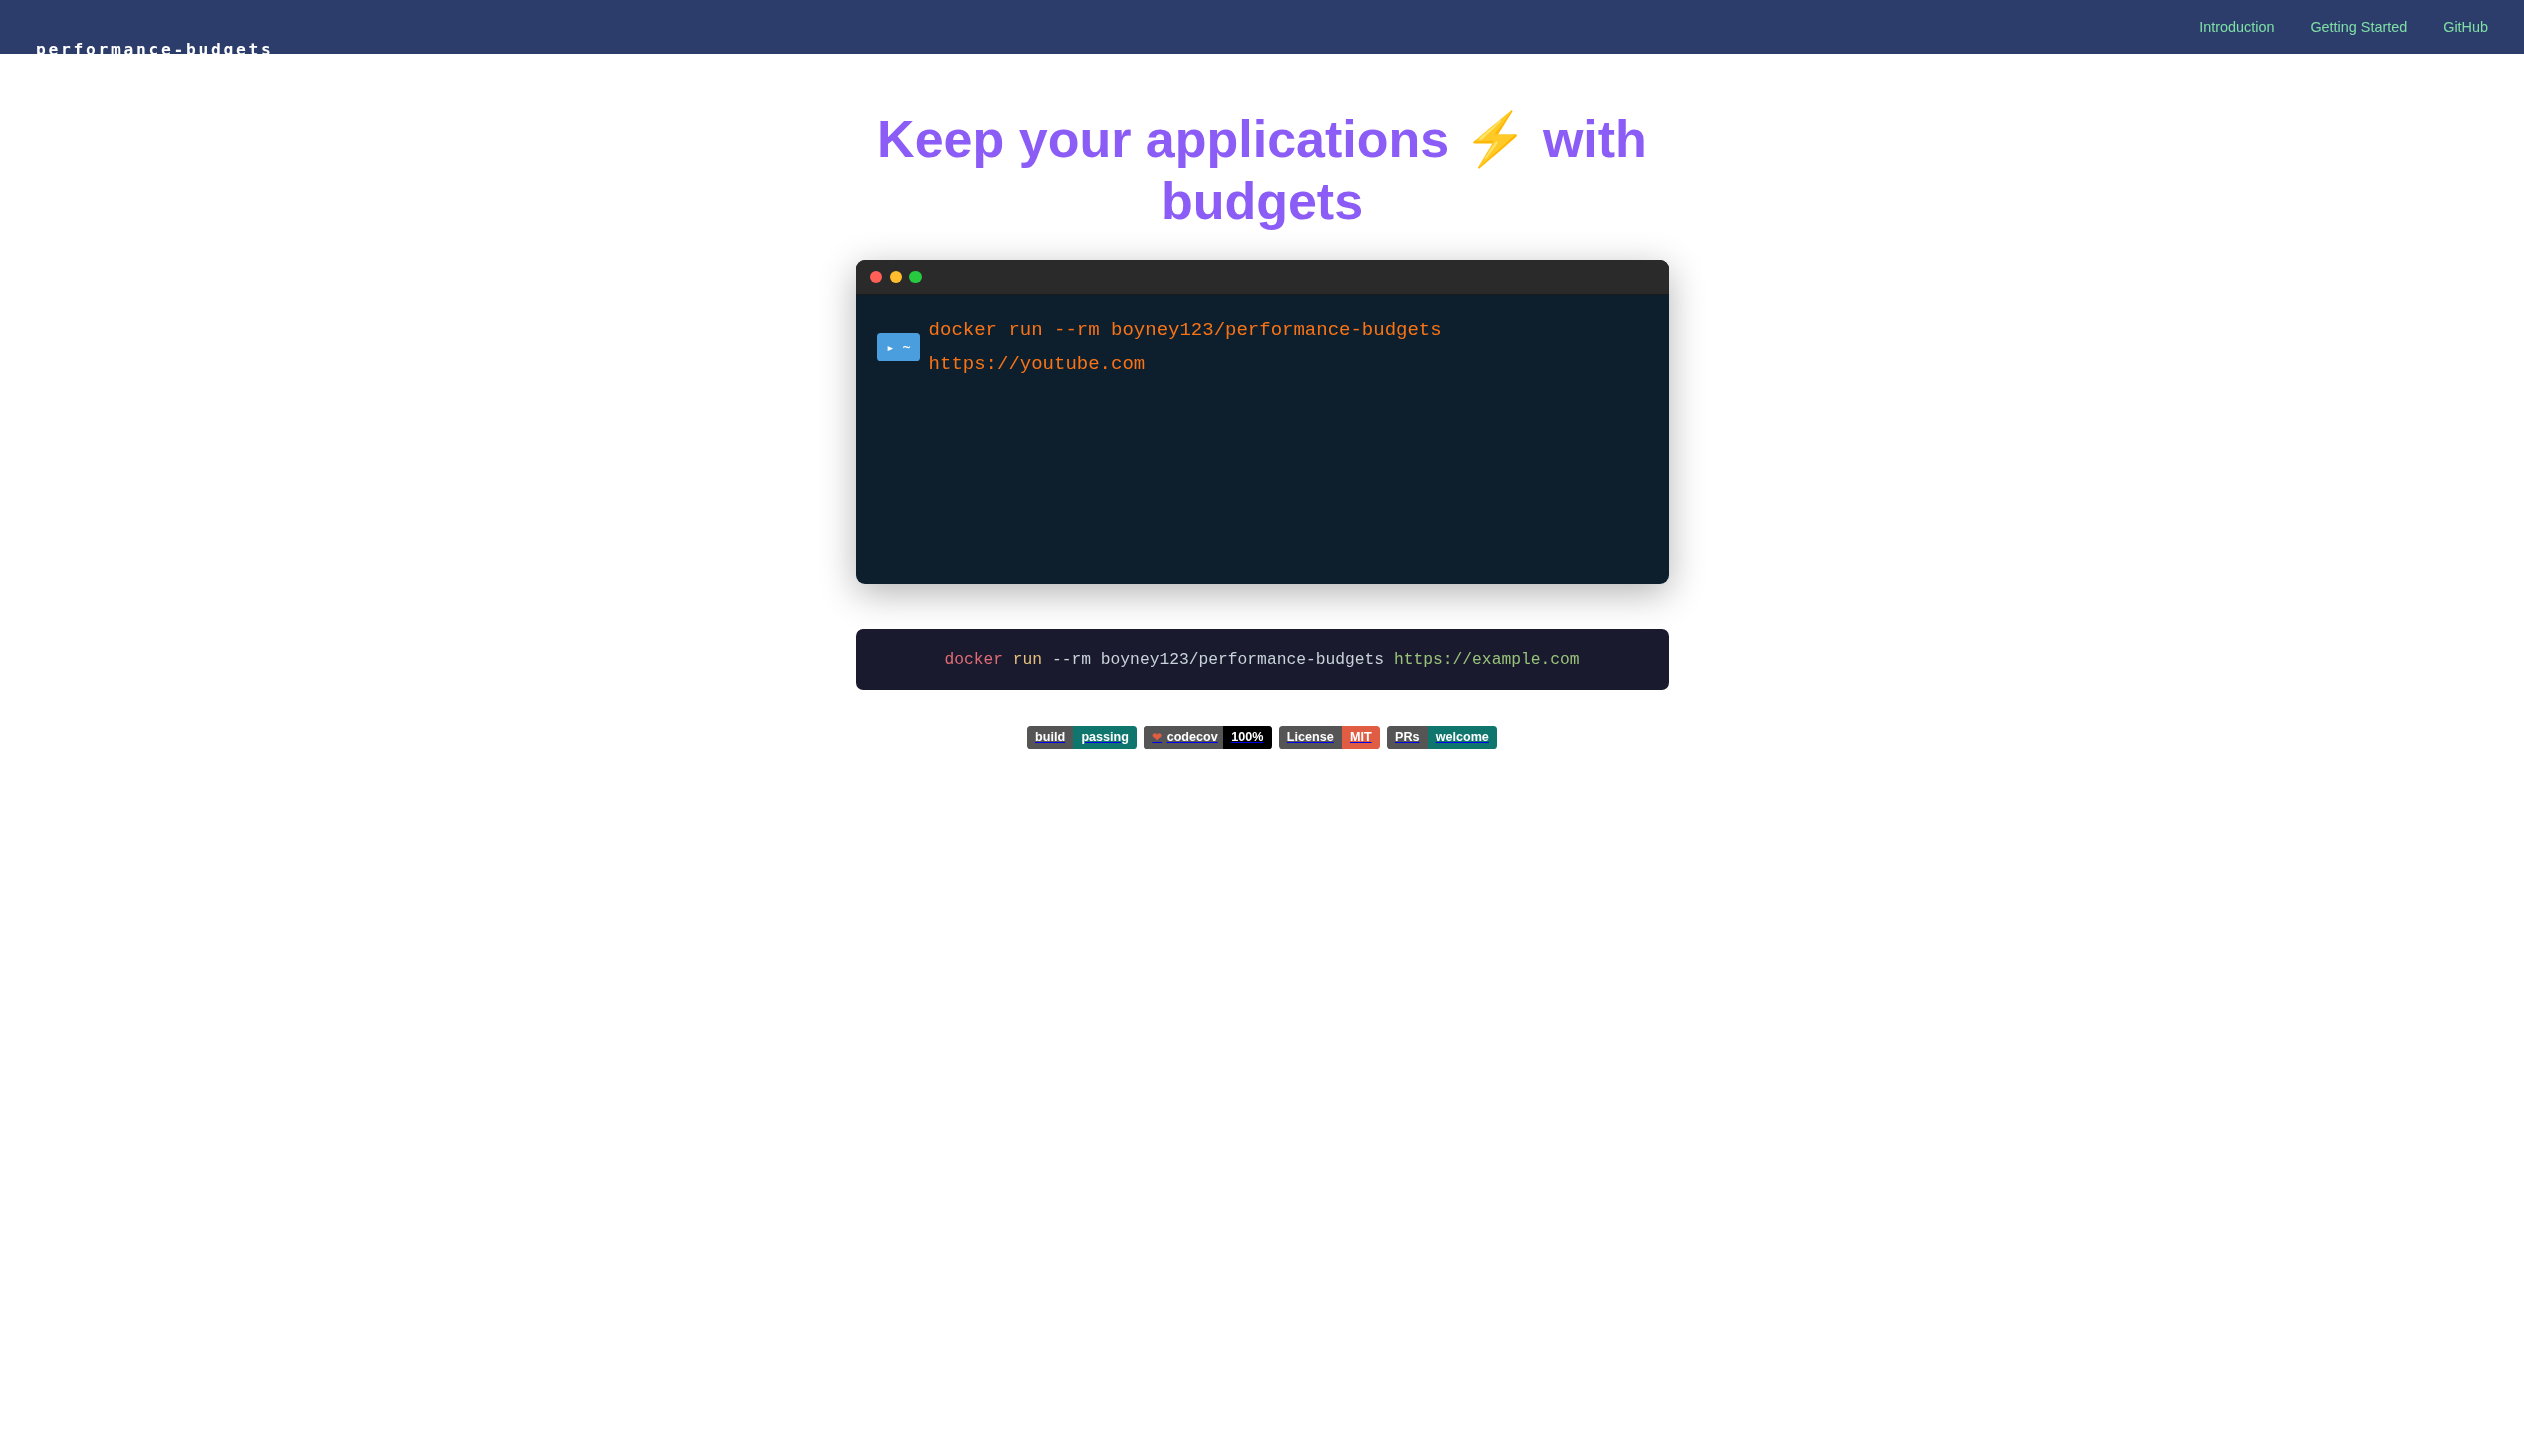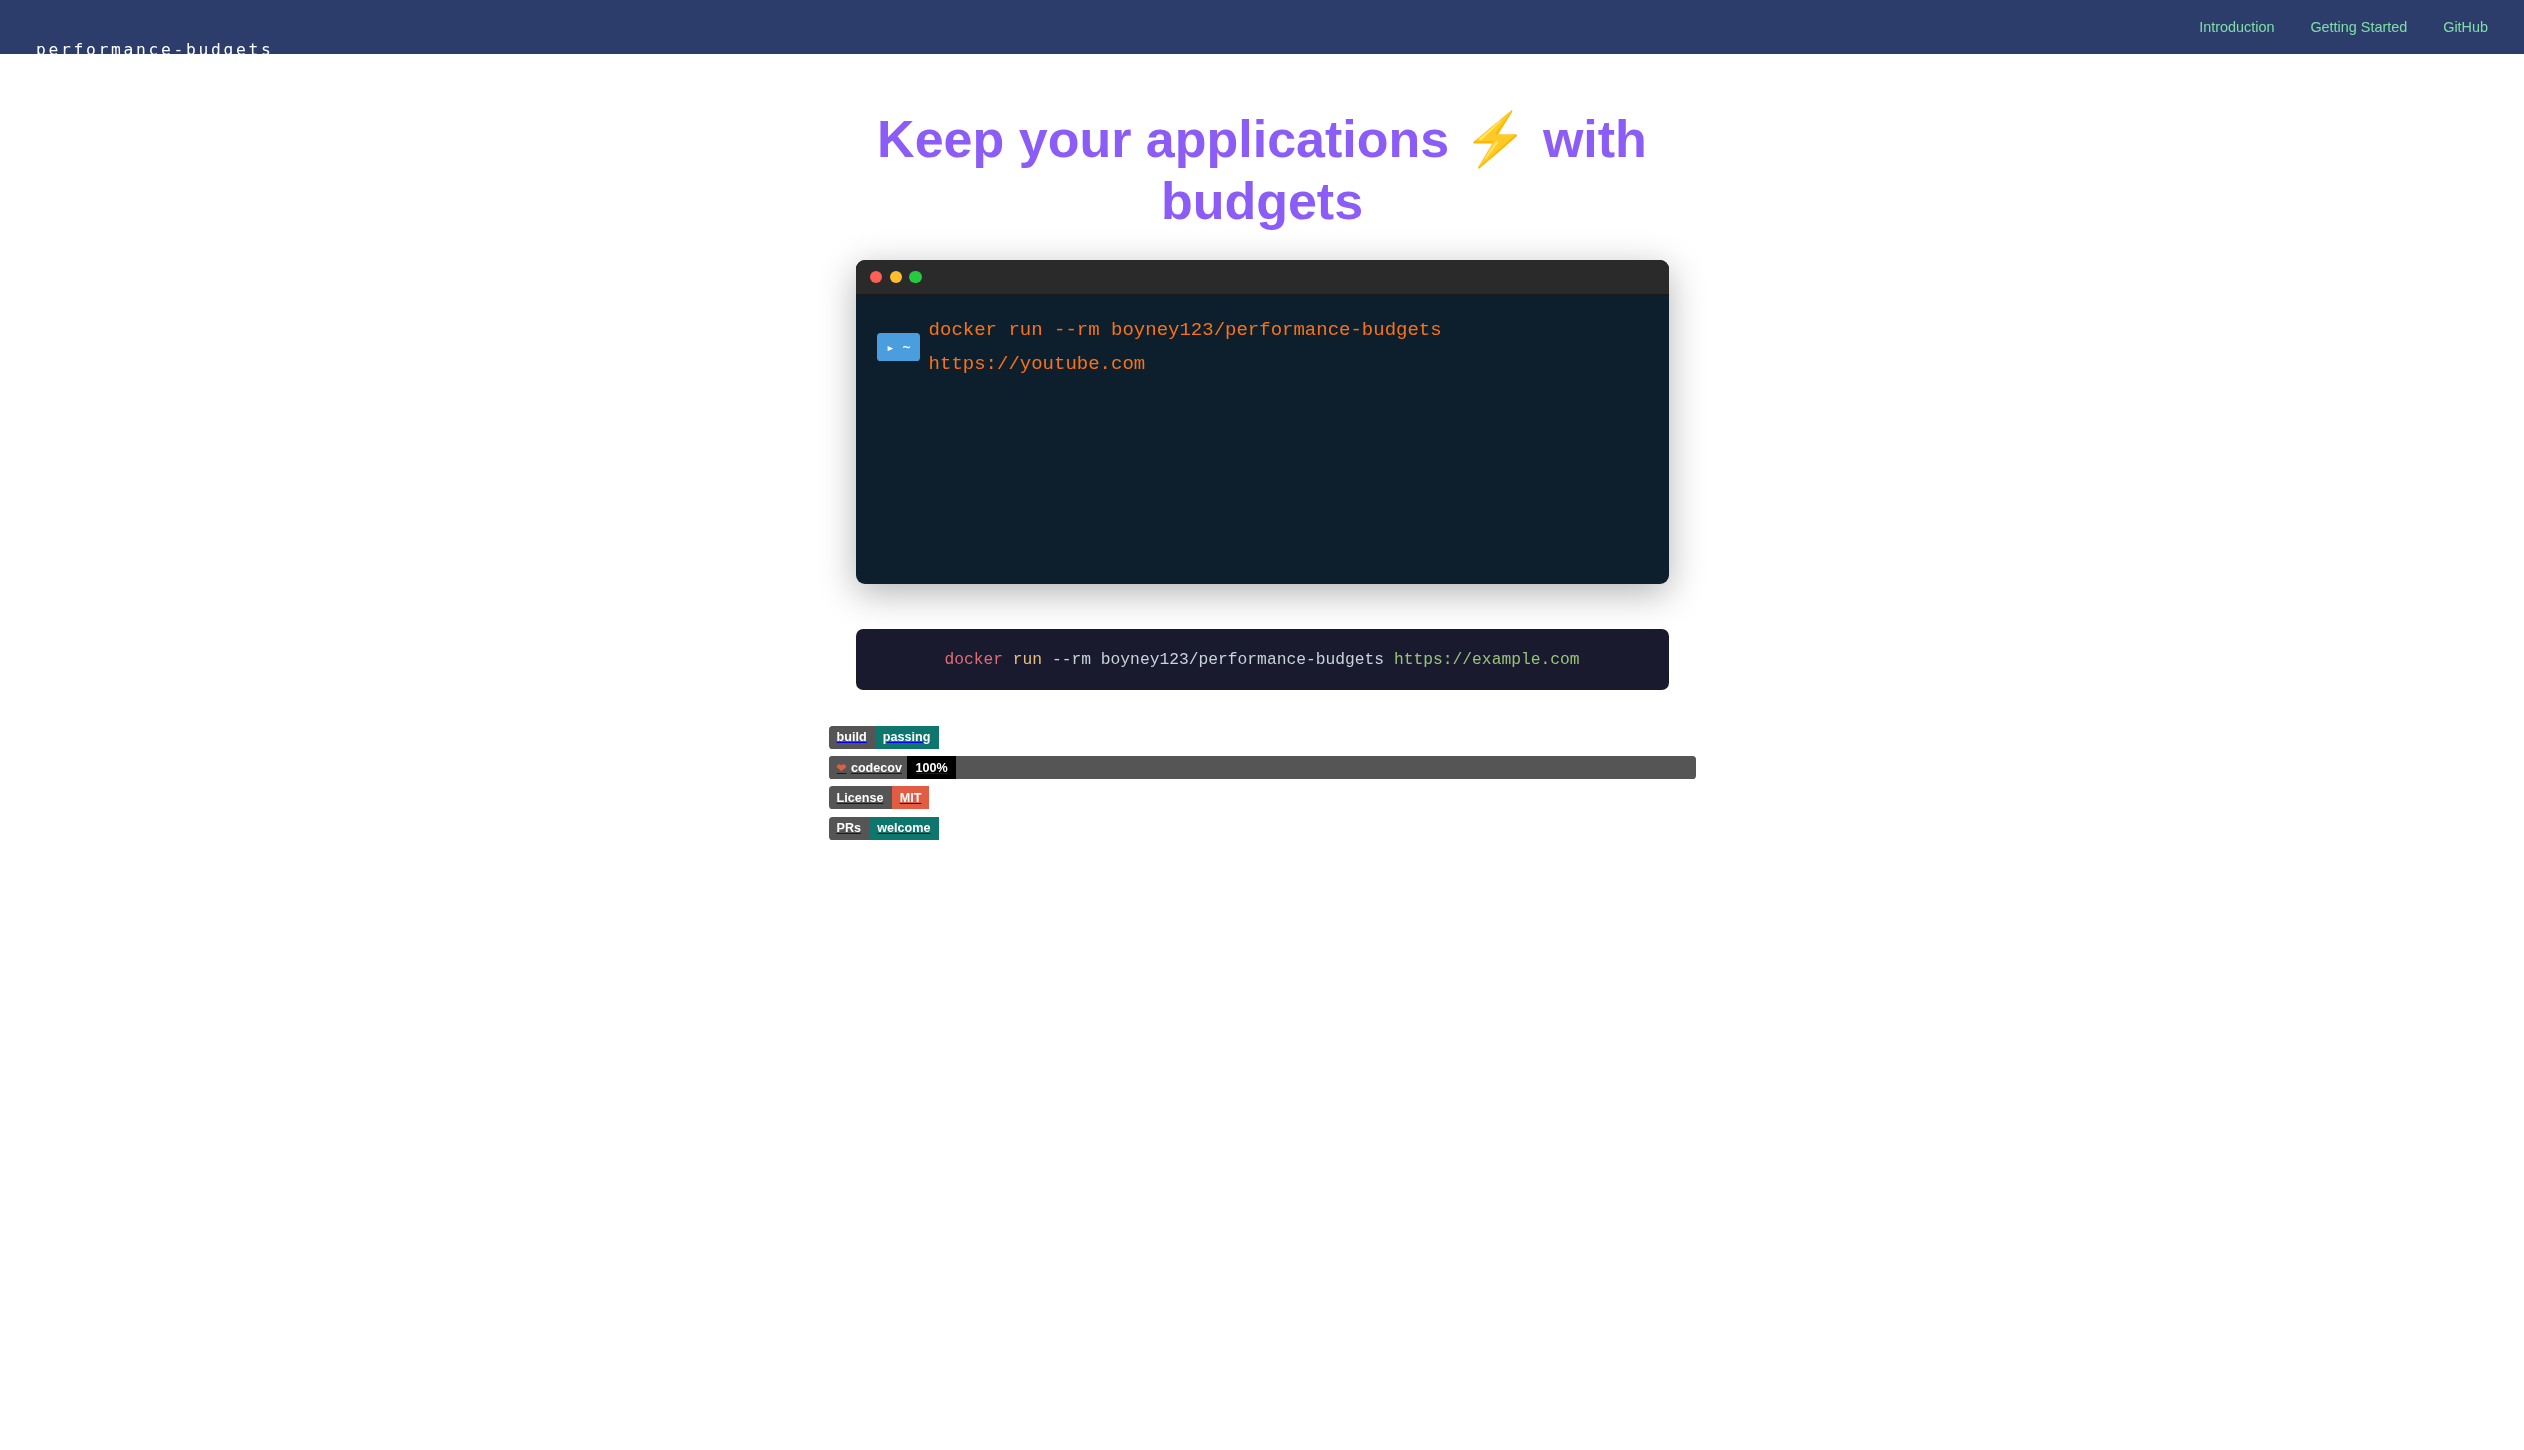--- a/index.html
+++ b/index.html
@@ -17,21 +17,21 @@
       align-items: center;
       justify-content: space-between;
       padding: 0 36px;
       height: 54px;
     }
 
     .nav-brand {
       color: #ffffff;
       font-size: 16.3px;
       letter-spacing: 2.7px;
-      font-weight: 400;
+      font-weight: 700;
       font-family: monospace;
       margin-top: 44px;
     }
 
     .nav-links {
       display: flex;
       gap: 36px;
       list-style: none;
     }
 
@@ -163,21 +163,20 @@
     .code-image { color: #c8d3da; }
     .code-url { color: #98c379; }
 
     
     .badges {
       display: flex;
       justify-content: center;
       gap: 7.2px;
       flex-wrap: wrap;
       margin-top: 9px;
-      flex-direction: column;
     }
 
     .badge {
       display: inline-flex;
       align-items: center;
       border-radius: 3.6px;
       overflow: hidden;
       font-size: 12.6px;
       font-weight: 600;
       font-family: 'Segoe UI', sans-serif;

